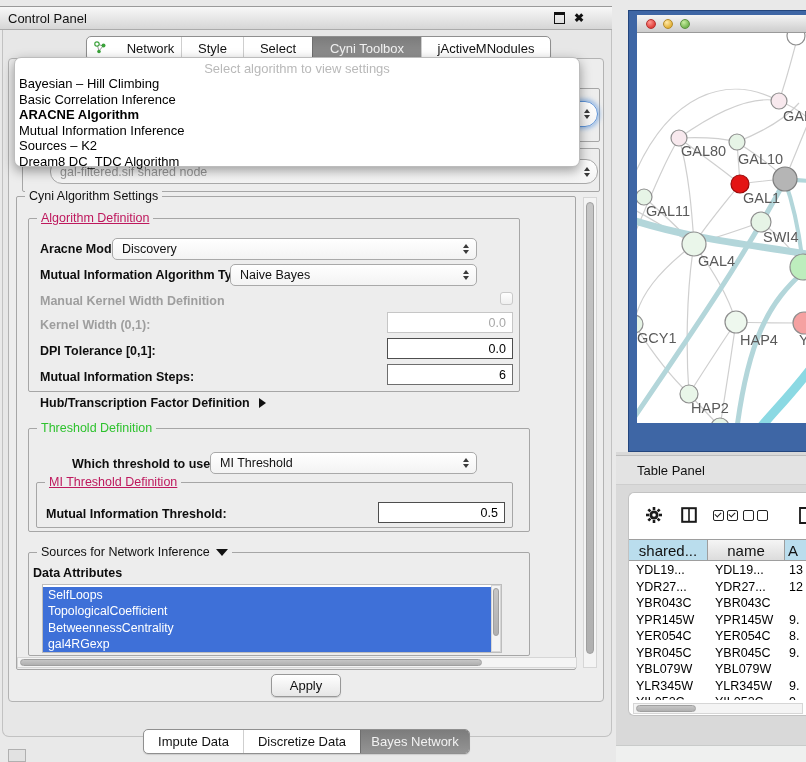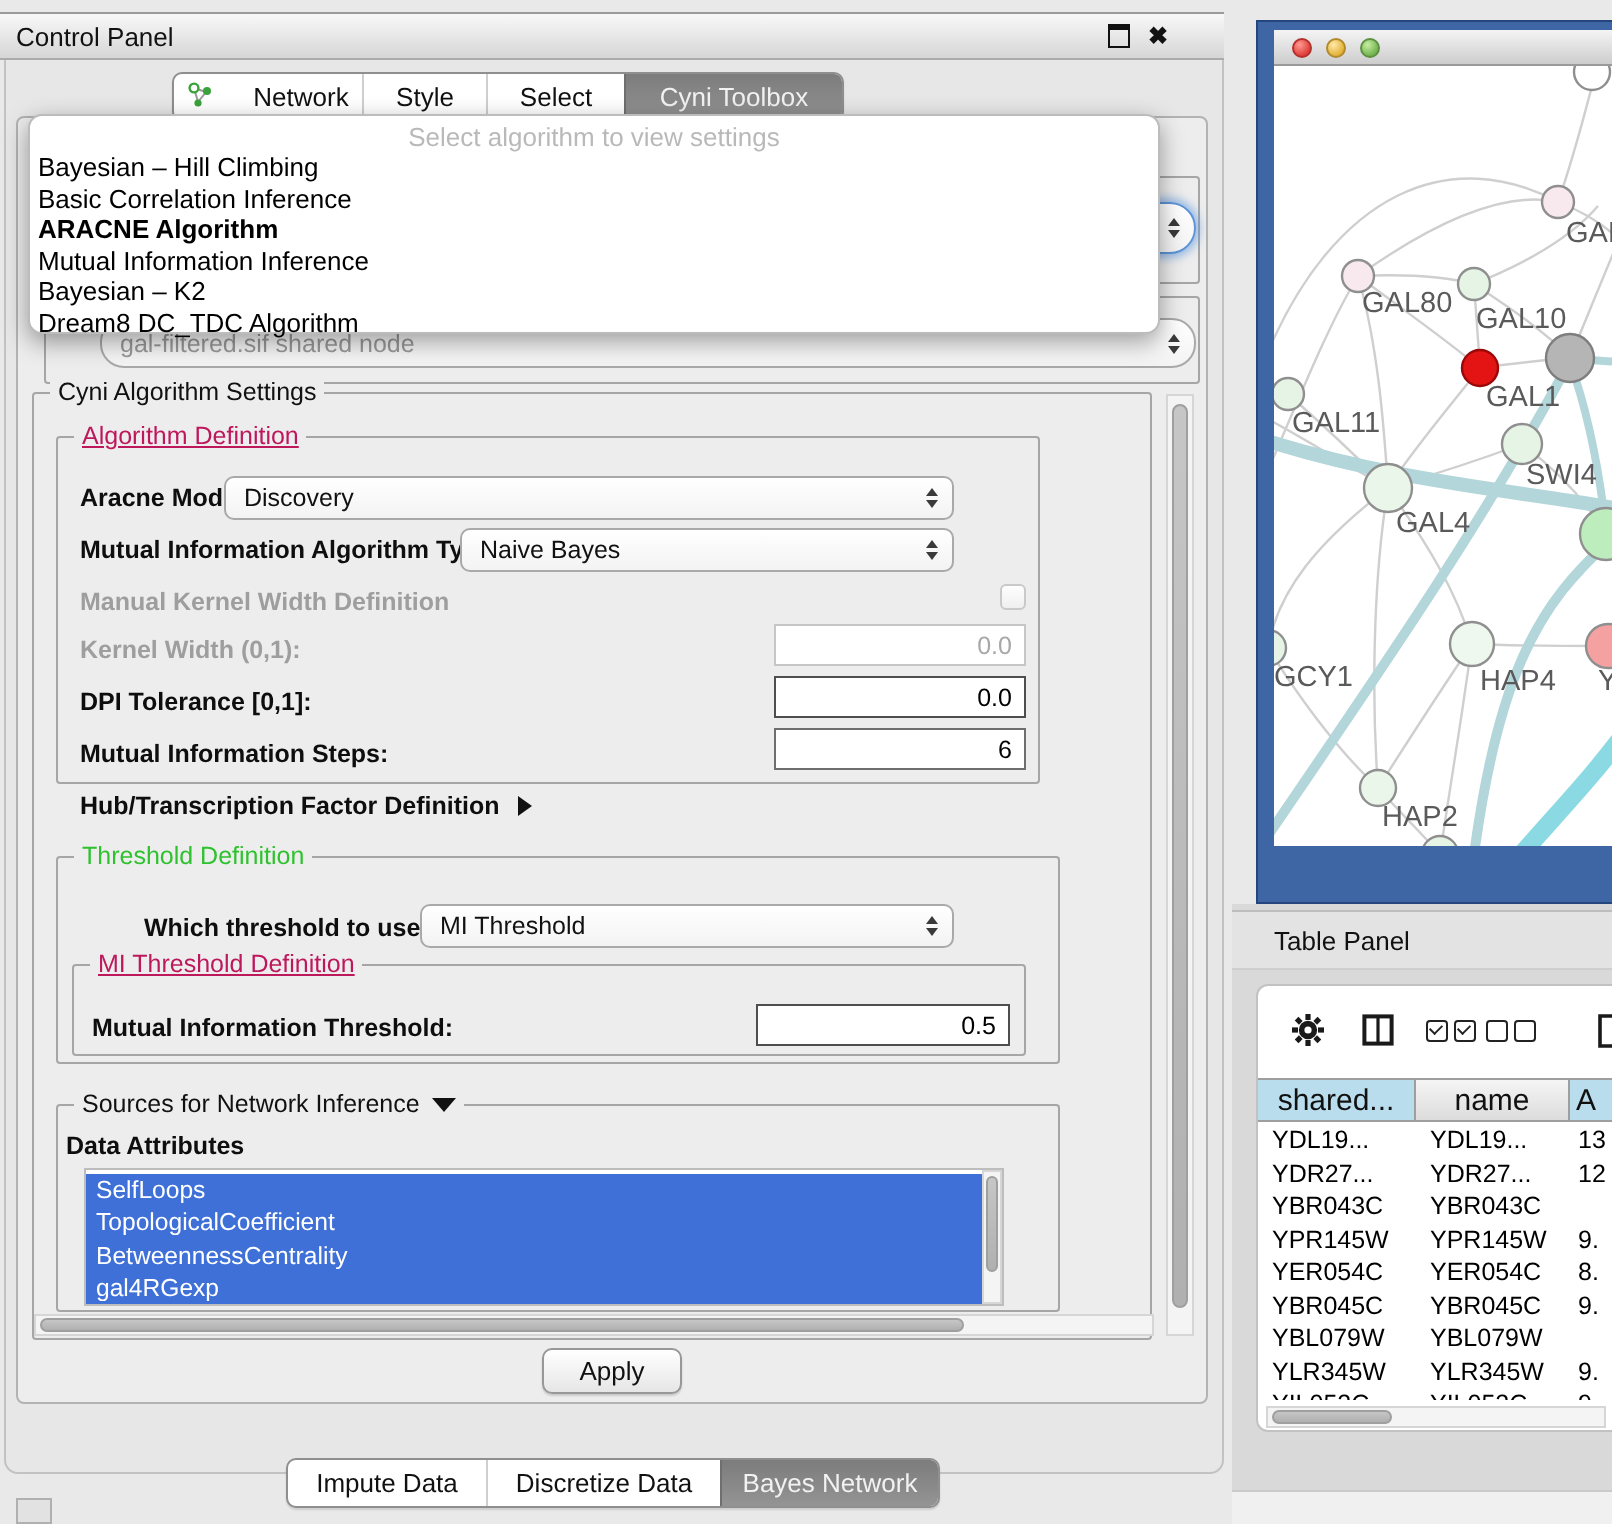--- a/index.html
+++ b/index.html
@@ -152,20 +152,23 @@
       </div>
       <div class="seg" style="width:61px">
         <span>Style</span>
       </div>
       <div class="seg" style="width:68px">
         <span>Select</span>
       </div>
       <div class="seg sel" style="width:108px">
         <span>Cyni Toolbox</span>
       </div>
+      <div class="seg" style="width:128px">
+        <span>jActiveMNodules</span>
+      </div>
     </div>
 
   <div class="grp" style="left:22px;top:88px;width:578px;height:54px;"></div>
   <div class="combo focusring" style="left:50px;top:101px;width:548px;height:26px;border-radius:13px;">
       <span class="spin">
         <i class="up"></i>
         <i class="dn"></i>
       </span>
     </div>
   <div class="grp" style="left:22px;top:148px;width:578px;height:44px;"></div>
@@ -263,21 +266,21 @@
       <div class="seg sel" style="width:108px">Bayes Network</div>
     </div>
 
   <div class="dd">
     <div class="dd-head">Select algorithm to view settings</div>
     <div id="ddItems">
         <div class="dd-item">Bayesian – Hill Climbing</div>
         <div class="dd-item">Basic Correlation Inference</div>
         <div class="dd-item bold">ARACNE Algorithm</div>
         <div class="dd-item">Mutual Information Inference</div>
-        <div class="dd-item">Bayesian – K2</div>
+        <div class="dd-item">Sources – K2</div>
         <div class="dd-item">Dream8 DC_TDC Algorithm</div>
       </div>
   </div>
 
   <div class="abs corner-icon"></div>
 
   <div class="abs right-bg-low"></div>
 
   <div class="abs net-window">
     <div class="net-titlebar">

